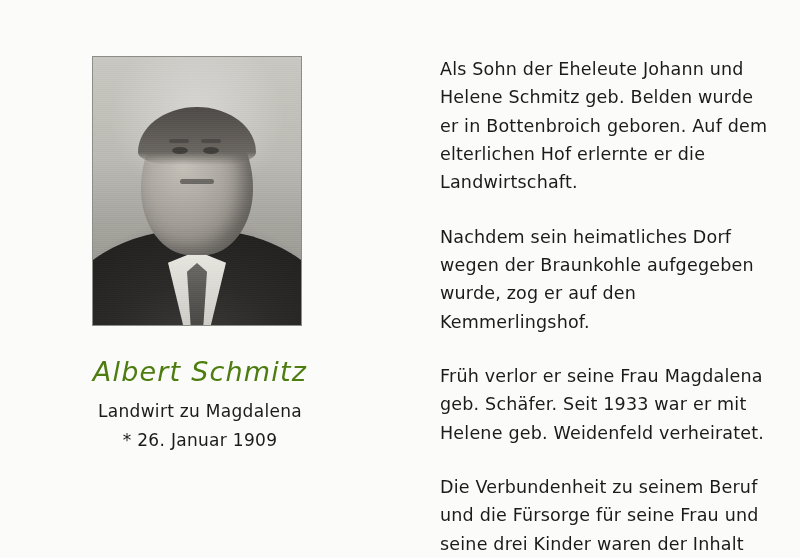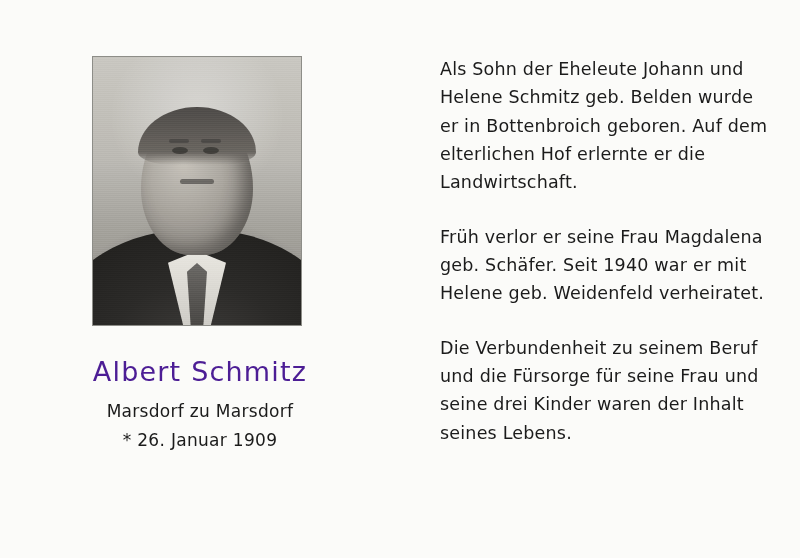--- a/index.html
+++ b/index.html
@@ -154,23 +154,24 @@
     inset: 0;
     background-image:
       repeating-linear-gradient(0deg, rgba(255,255,255,0.035) 0px, rgba(255,255,255,0.035) 1px, rgba(0,0,0,0.035) 1px, rgba(0,0,0,0.035) 2px);
     mix-blend-mode: overlay;
   }
 
   .name {
     margin-top: 30px;
     font-size: 27px;
     letter-spacing: 1.2px;
-    color: #4c1d95;
+    color: #4d7c0f;
     text-align: right;
     font-weight: 400;
+    font-style: italic;
   }
   .occupation {
     margin-top: 12px;
     font-size: 17px;
     line-height: 1.42;
     text-align: center;
     color: #1b1b1b;
     letter-spacing: .3px;
   }
   .dates {
@@ -219,28 +220,29 @@
         <div class="eye l"></div>
         <div class="eye r"></div>
         <div class="mouth"></div>
         <div class="grain"></div>
       </div>
     </div>
 
     <div class="name">Albert Schmitz</div>
 
     <div class="occupation">
-      <div>Marsdorf zu Marsdorf</div>
+      <div>Landwirt zu Magdalena</div>
     </div>
 
     <div class="dates">
       <div class="line">* 26. Januar 1909</div>
     </div>
 
   </div>
 
   <div class="right-col">
     <p class="para">Als Sohn der Eheleute Johann und Helene Schmitz geb. Belden wurde er in Bottenbroich geboren. Auf dem elterlichen Hof erlernte er die Landwirtschaft.</p>
-    <p class="para">Früh verlor er seine Frau Magdalena geb. Schäfer. Seit 1940 war er mit Helene geb. Weidenfeld verheiratet.</p>
+    <p class="para">Nachdem sein heimatliches Dorf wegen der Braunkohle aufgegeben wurde, zog er auf den Kemmerlingshof.</p>
+    <p class="para">Früh verlor er seine Frau Magdalena geb. Schäfer. Seit 1933 war er mit Helene geb. Weidenfeld verheiratet.</p>
     <p class="para">Die Verbundenheit zu seinem Beruf und die Fürsorge für seine Frau und seine drei Kinder waren der Inhalt seines Lebens.</p>
   </div>
 
 </div>
 
 </body></html>

